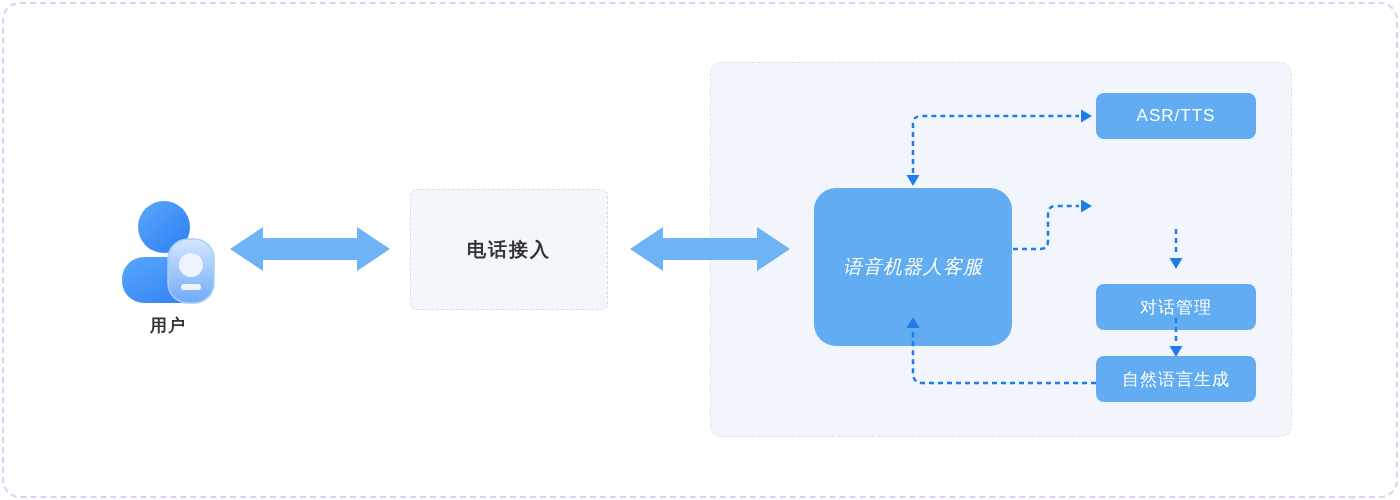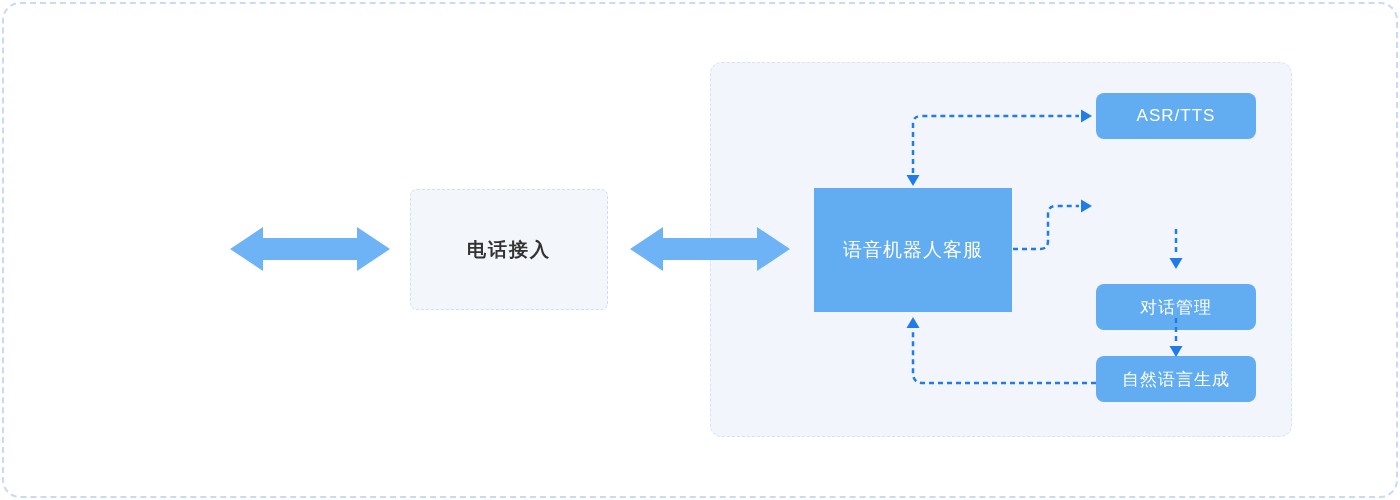--- a/index.html
+++ b/index.html
@@ -25,24 +25,24 @@
   .user-label{margin-top:8px;font-size:17px;font-weight:600;color:var(--label-dark);letter-spacing:1px;}
 
   .phone-box{position:absolute;left:410px;top:189px;width:198px;height:121px;
     background:var(--node-bg);border:1.5px dashed var(--node-border);border-radius:7px;
     display:flex;align-items:center;justify-content:center;
     font-size:19px;font-weight:700;color:var(--label-dark);letter-spacing:2px;}
 
   .panel{position:absolute;left:710px;top:62px;width:582px;height:375px;
     background:var(--panel-bg);border:1.5px dashed var(--panel-border);border-radius:12px;}
 
-  .bot-box{position:absolute;left:814px;top:188px;width:198px;height:124px;
-    background:var(--box-blue);border-radius:0;
+  .bot-box{position:absolute;left:814px;top:188px;width:198px;height:158px;
+    background:var(--box-blue);border-radius:22px;
     display:flex;align-items:center;justify-content:center;
-    font-size:19px;color:#ffffff;letter-spacing:1px;}
+    font-size:19px;color:#ffffff;letter-spacing:1px;font-style:italic;}
 
   .module{position:absolute;left:1096px;width:160px;height:46px;
     background:var(--box-blue);border-radius:8px;
     display:flex;align-items:center;justify-content:center;
     font-size:17px;color:#ffffff;letter-spacing:1px;}
   .module.m0{top:93px;}
   .module.m1{top:183px;}
   .module.m2{top:284px;}
   .module.m3{top:356px;}
 
@@ -50,20 +50,40 @@
   .big-arrow{fill:var(--arrow-blue);}
   .conn{fill:none;stroke:var(--connector-blue);stroke-width:2.5;stroke-dasharray:5 4;}
   .conn-head{fill:var(--connector-blue);stroke:none;}
 </style>
 </head>
 <body>
 
 <div class="canvas">
   <div class="card"></div>
 
+  <div class="user-node">
+    <svg width="100" height="110" viewBox="0 0 100 110">
+      <defs>
+        <linearGradient id="gBody" x1="0" y1="0" x2="1" y2="1">
+          <stop offset="0" stop-color="#58a8fc"></stop>
+          <stop offset="1" stop-color="#2c7df2"></stop>
+        </linearGradient>
+        <linearGradient id="gBadge" x1="0" y1="0" x2="0" y2="1">
+          <stop offset="0" stop-color="#d4e7ff"></stop>
+          <stop offset="1" stop-color="#6faaf8"></stop>
+        </linearGradient>
+      </defs>
+      <circle cx="46" cy="31" r="26" fill="url(#gBody)"></circle>
+      <rect x="4" y="61" width="85" height="46" rx="22" fill="url(#gBody)"></rect>
+      <rect x="50" y="43" width="46" height="64" rx="20" fill="url(#gBadge)" stroke="#a9cdfb" stroke-width="1.5"></rect>
+      <circle cx="73" cy="69" r="12" fill="#edf4fd"></circle>
+      <rect x="63" y="88" width="20" height="6" rx="3" fill="#edf4fd"></rect>
+    </svg>
+    <div class="user-label">用户</div>
+  </div>
 
   <div class="phone-box">
     <span>电话接入</span>
   </div>
 
   <div class="panel"></div>
 
   <div class="bot-box">
     <span>语音机器人客服</span>
   </div>

